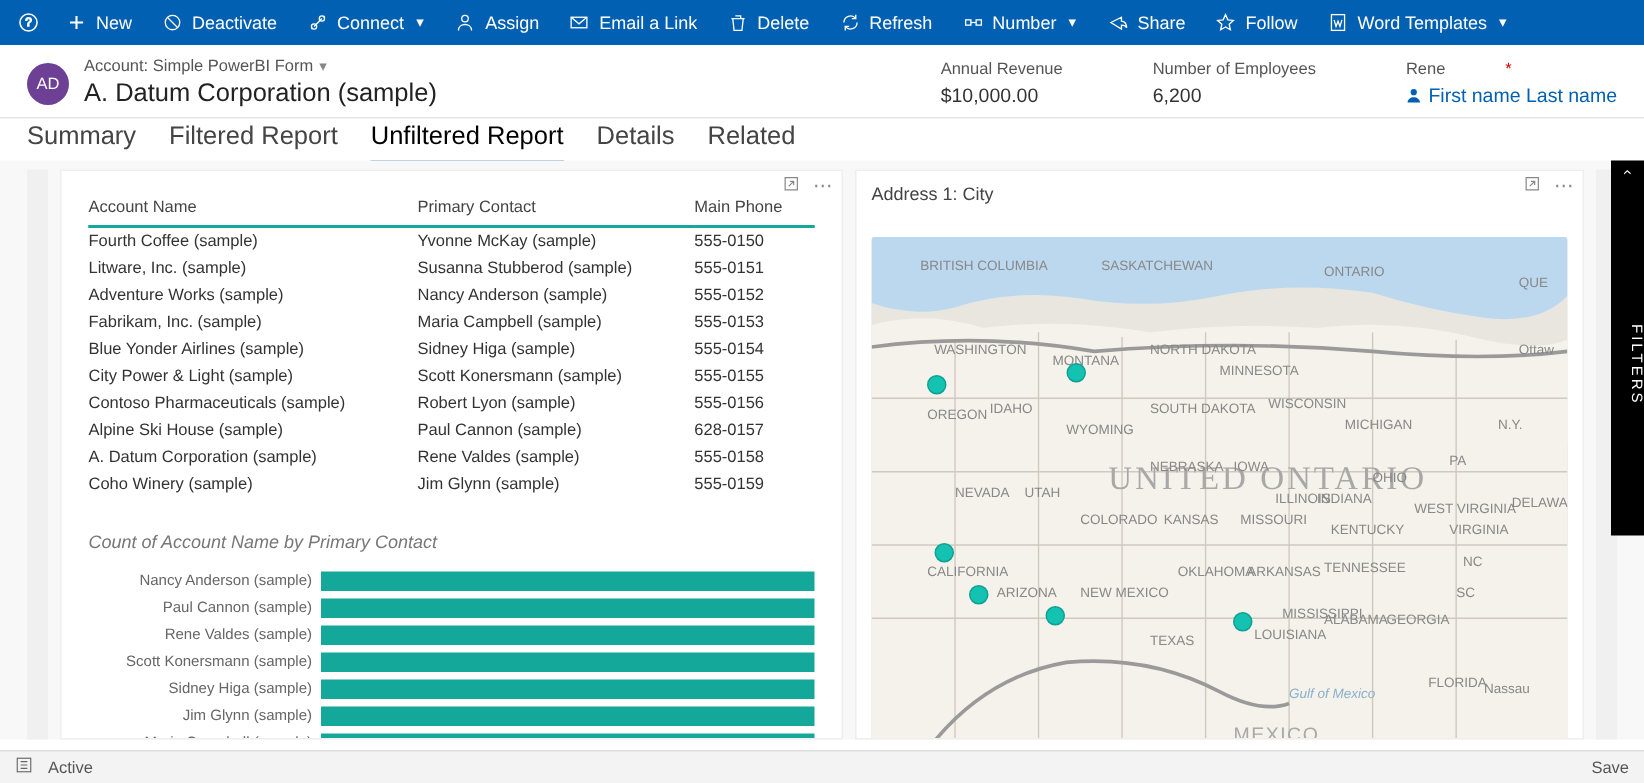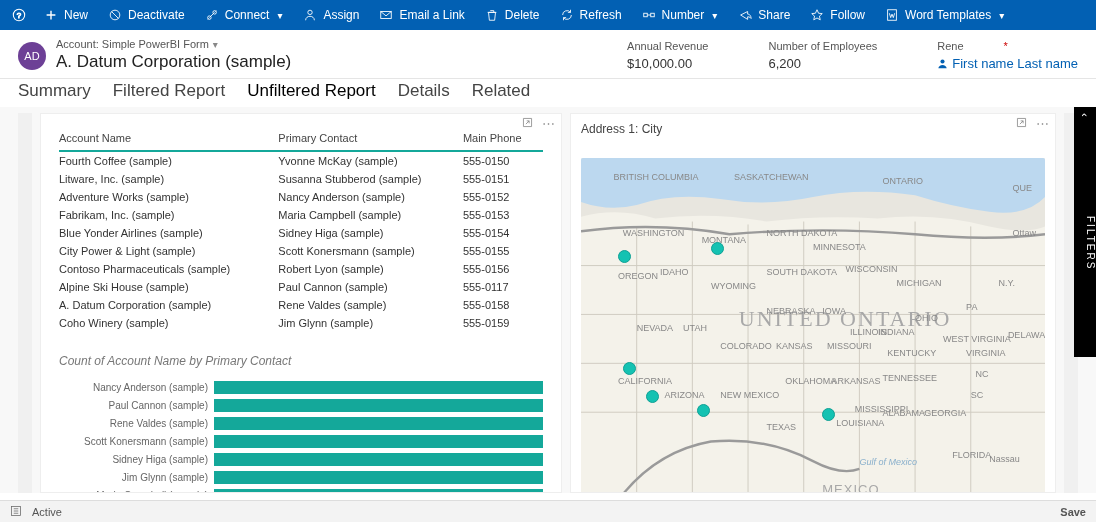--- a/index.html
+++ b/index.html
@@ -67,21 +67,21 @@
   
   .filters-tab { position: absolute; right: 0; top: 0; width: 22px; height: 250px; background: #000; color: #fff; display: flex; align-items: flex-start; justify-content: center; writing-mode: vertical-rl; font-size: 10px; letter-spacing: 2px; padding-top: 22px; cursor: pointer; }
   .filters-chev { position: absolute; top: 6px; right: 5px; color: #fff; font-size: 11px; }
 
   
   .scrollhint { width: 14px; background: #f0f0f0; }
 
   
   .statusbar { position: absolute; bottom: 0; left: 0; right: 0; height: 22px; background: #f3f3f3; border-top: 1px solid #ddd; display: flex; align-items: center; padding: 0 10px; font-size: 11px; color: #555; gap: 10px; }
   .statusbar .sb-icon svg { width:12px; height:12px; fill:#666; }
-  .statusbar .save { margin-left: auto; display: flex; align-items: center; gap: 4px; cursor: pointer; font-weight: bold; }
+  .statusbar .save { margin-left: auto; display: flex; align-items: center; gap: 4px; cursor: pointer; }
 </style>
 </head>
 <body>
 
 <div class="cmdbar">
   <div class="cmd-item cmd-help">
     <span class="cmd-icon">
         <svg viewBox="0 0 16 16">
           <circle cx="8" cy="8" r="6.5" fill="none" stroke="#fff" stroke-width="1.2"></circle>
           <text x="8" y="11" text-anchor="middle" font-size="9" fill="#fff">?</text>
@@ -284,21 +284,21 @@
             <td class="phone">555-0155</td>
           </tr>
           <tr>
             <td>Contoso Pharmaceuticals (sample)</td>
             <td>Robert Lyon (sample)</td>
             <td class="phone">555-0156</td>
           </tr>
           <tr>
             <td>Alpine Ski House (sample)</td>
             <td>Paul Cannon (sample)</td>
-            <td class="phone">555-0117</td>
+            <td class="phone">628-0157</td>
           </tr>
           <tr>
             <td>A. Datum Corporation (sample)</td>
             <td>Rene Valdes (sample)</td>
             <td class="phone">555-0158</td>
           </tr>
           <tr>
             <td>Coho Winery (sample)</td>
             <td>Jim Glynn (sample)</td>
             <td class="phone">555-0159</td>

